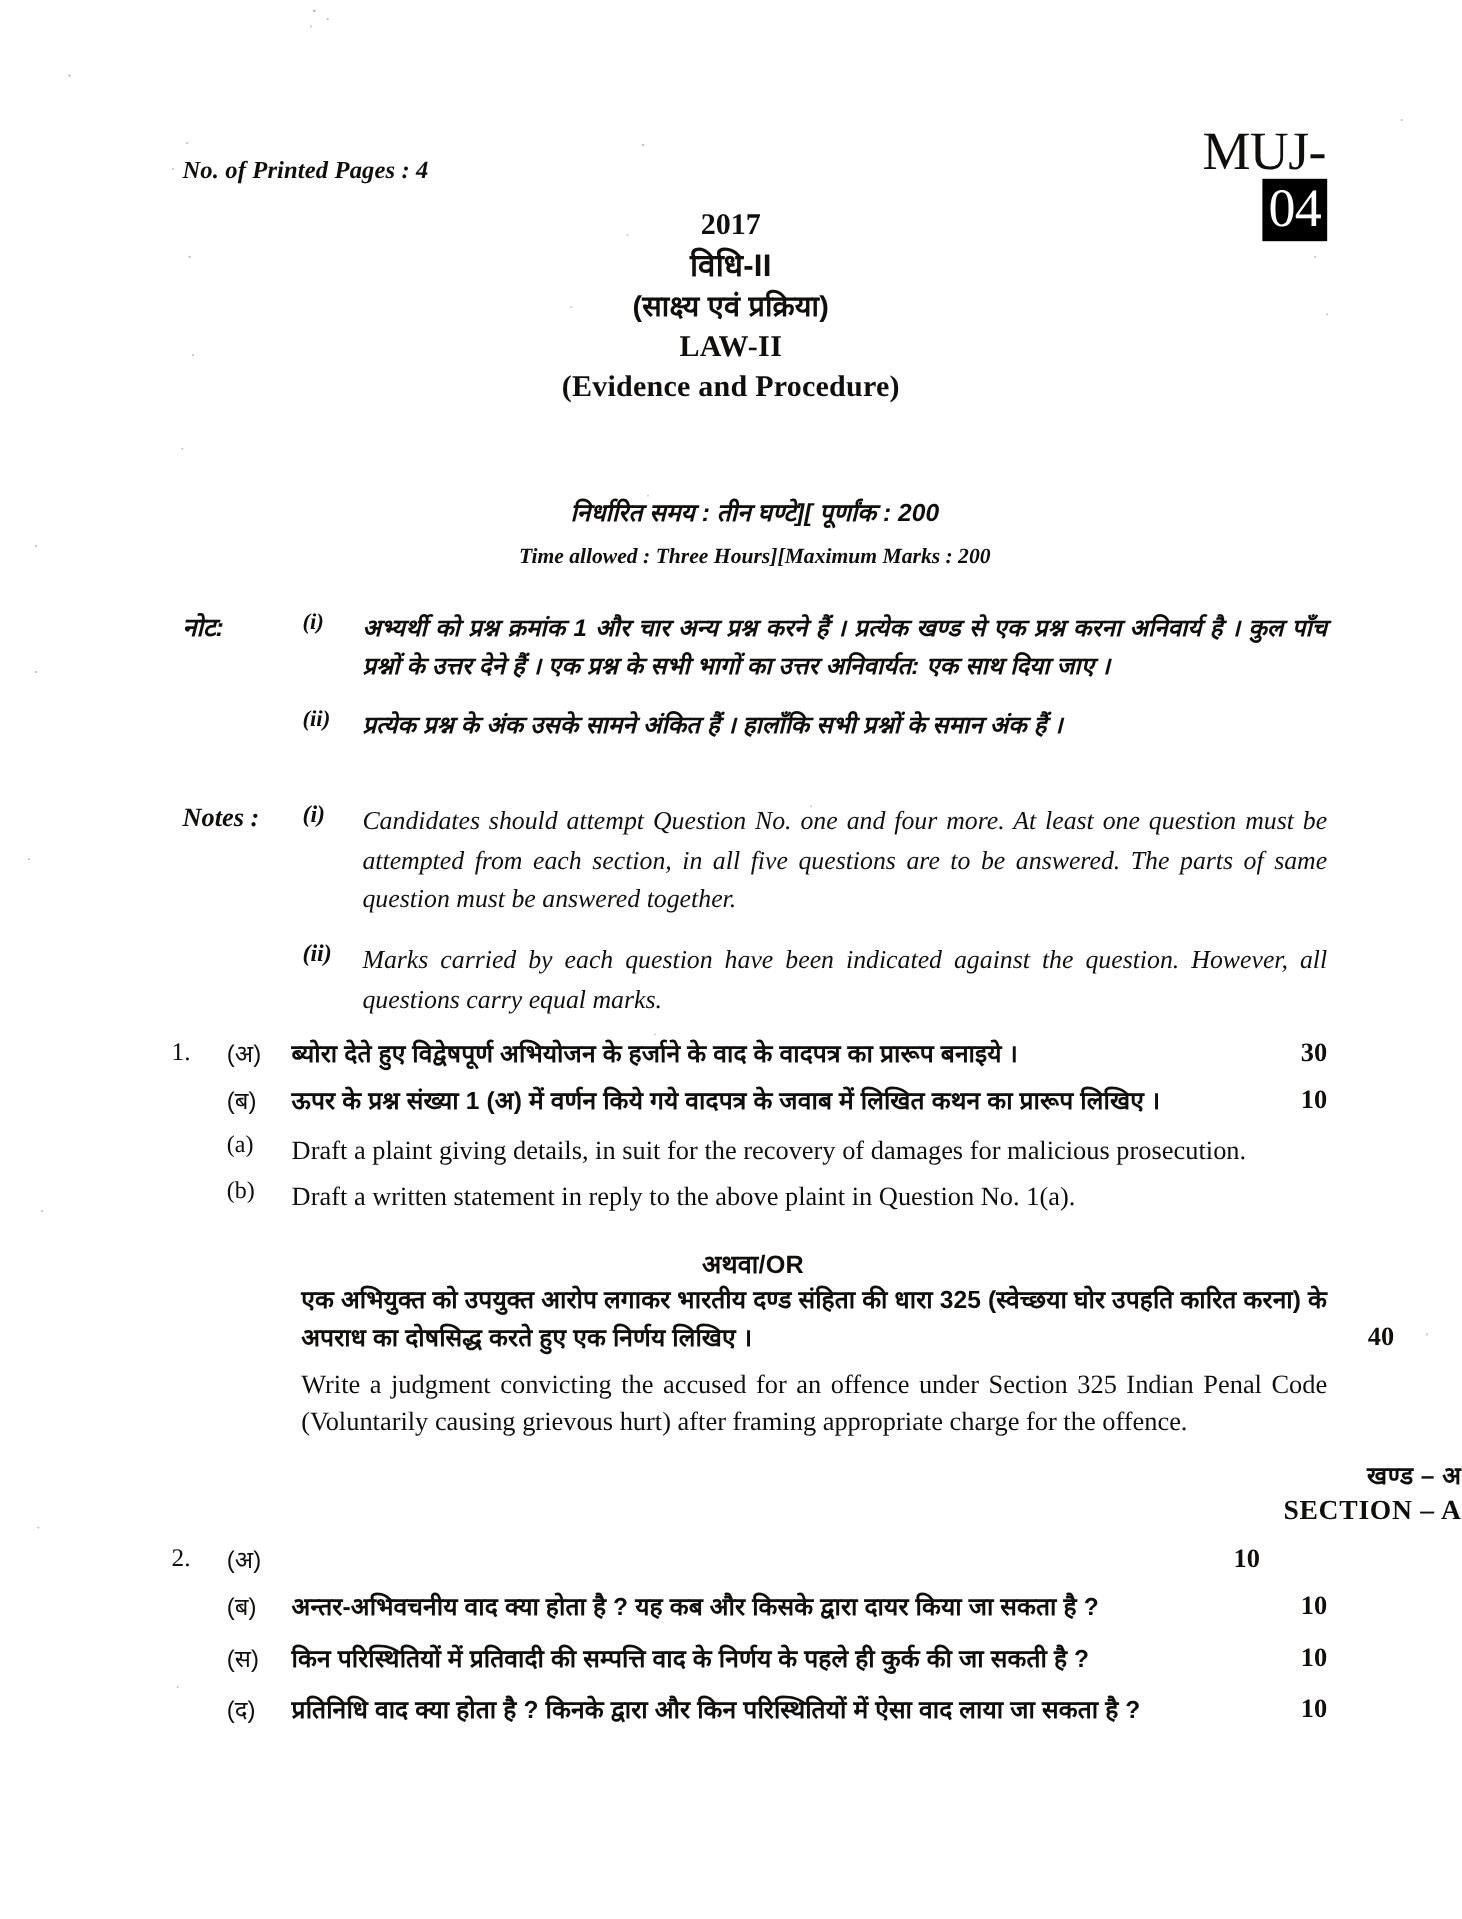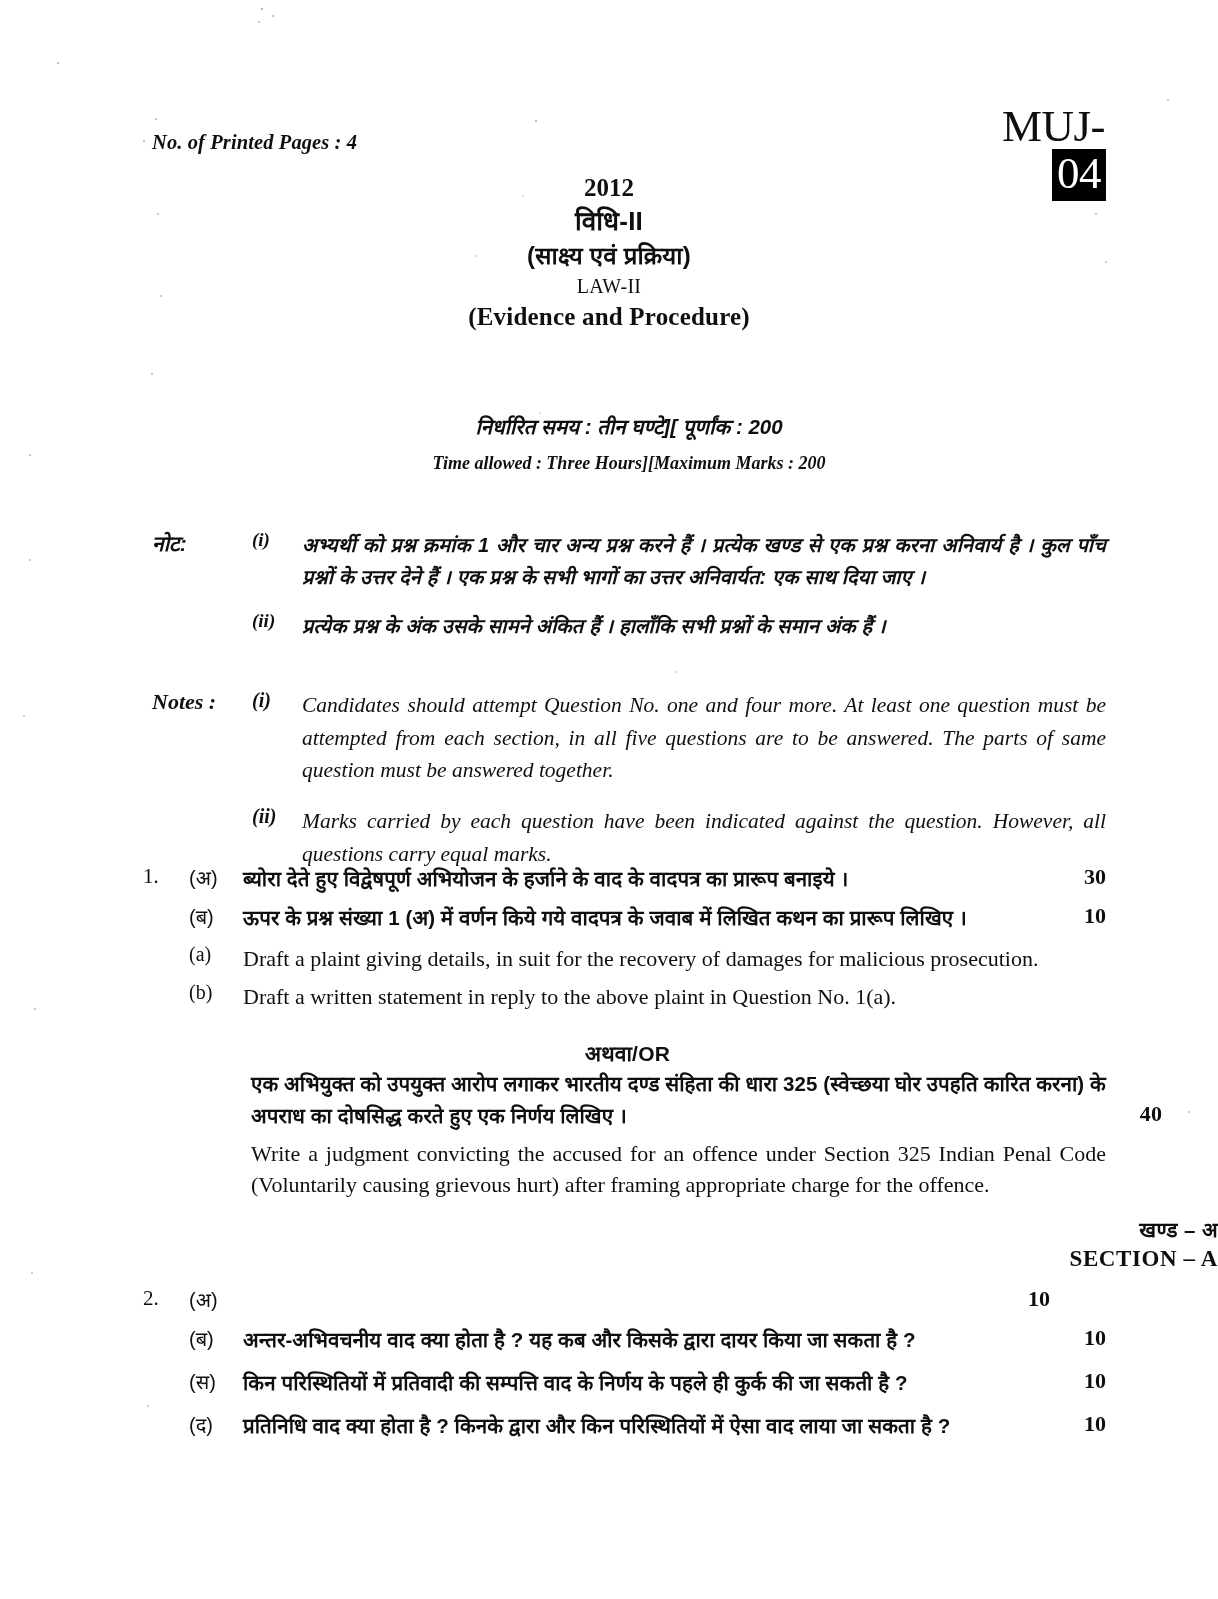--- a/index.html
+++ b/index.html
@@ -113,22 +113,22 @@
     line-height: 1.36;
     letter-spacing: .2px;
   }
   .title-hindi-sub {
     font-size: 24px;
     font-weight: bold;
     line-height: 1.4;
     letter-spacing: .2px;
   }
   .title-eng-main {
-    font-size: 20px;
-    font-weight: normal;
+    font-size: 25px;
+    font-weight: bold;
     line-height: 1.34;
     letter-spacing: .3px;
   }
   .title-eng-sub {
     font-size: 25px;
     font-weight: bold;
     line-height: 1.34;
     letter-spacing: .2px;
   }
 
@@ -153,21 +153,20 @@
     left: 152px;
     right: 112px;
   }
   .notes-hi { top: 508px; }
   .notes-en { top: 668px; }
 
   .note-grid {
     display: grid;
     grid-template-columns: 100px 50px 1fr;
     column-gap: 0;
-    margin-top: 21px;
   }
   .note-label {
     font-weight: bold;
     font-style: italic;
   }
   .note-roman {
     font-weight: bold;
     font-style: italic;
     white-space: nowrap;
   }
@@ -337,21 +336,21 @@
 <div class="page">
 
   <div class="printed-pages">No. of Printed Pages : 4</div>
 
   <div class="code-badge">
     <span class="code-prefix">MUJ-</span>
       <span class="code-number">04</span>
   </div>
 
   <div class="title-block">
-    <div class="title-year">2012</div>
+    <div class="title-year">2017</div>
     <div class="title-hindi-main hindi">विधि-II</div>
     <div class="title-hindi-sub hindi">(साक्ष्य एवं प्रक्रिया)</div>
     <div class="title-eng-main">LAW-II</div>
     <div class="title-eng-sub">(Evidence and Procedure)</div>
   </div>
 
   <div class="meta-row hi">
     <div class="hindi">निर्धारित समय : तीन घण्टे]</div>
     <div class="right hindi">[ पूर्णांक : 200</div>
   </div>

